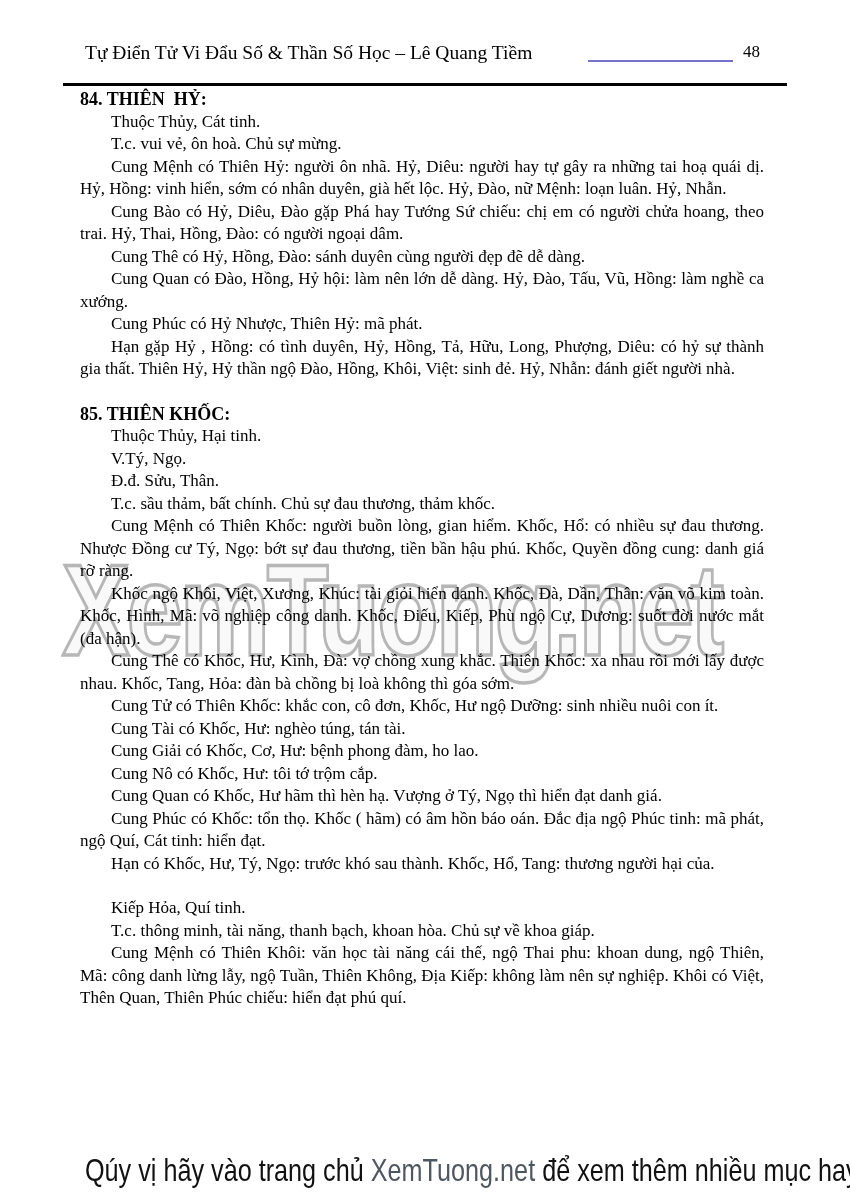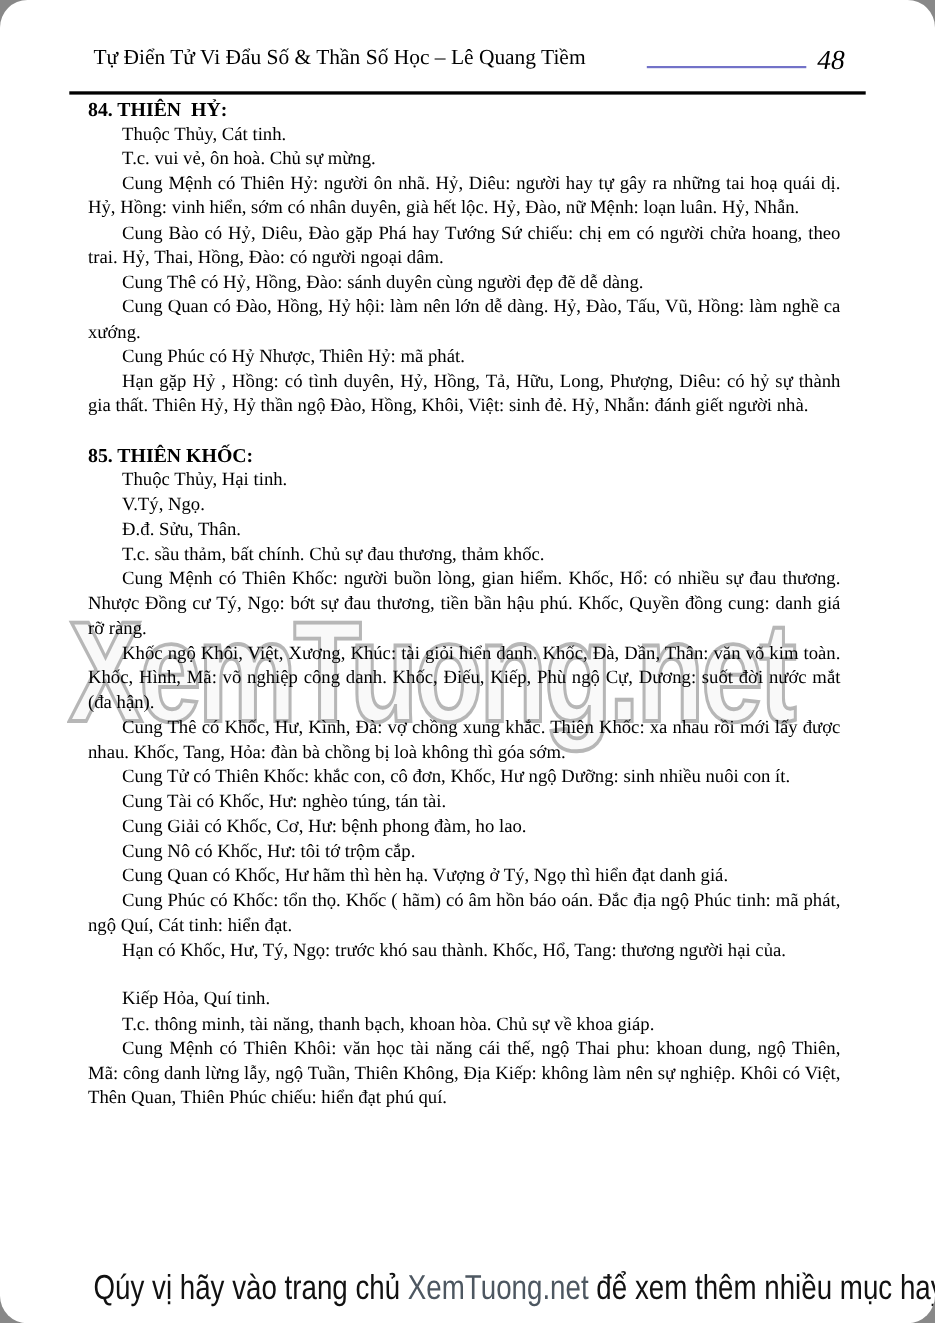--- a/index.html
+++ b/index.html
@@ -3,26 +3,25 @@
 <meta charset="utf-8">
 <style>
   html,body{margin:0;padding:0;background:#888;}
   .page{
     position:relative;
     width:850px;height:1203px;
     background:#ffffff;
     overflow:hidden;
     font-family:"Liberation Serif", serif;
     color:#000;
-    border-radius:25px;
   }
   
   .h-title{position:absolute;left:85px;top:42px;font-size:19.5px;white-space:nowrap;}
   .h-underline{position:absolute;left:588px;top:60px;width:145px;height:2px;background:#7272c8;}
-  .h-pagenum{position:absolute;left:743px;top:42px;font-size:25px;font-style:italic;}
+  .h-pagenum{position:absolute;left:743px;top:42px;font-size:17px;}
   .rule{position:absolute;left:63px;top:83px;width:724px;height:2.5px;background:#000;}
   
   .watermark{
     position:absolute;left:62px;top:545px;width:930px;
     font-family:"Liberation Sans", sans-serif;
     font-weight:700;font-size:130px;line-height:1;letter-spacing:-4px;
     color:rgba(210,210,210,0.14);
     -webkit-text-stroke:3.5px rgba(170,170,170,0.85);
     transform:scaleX(0.78);transform-origin:left top;
     z-index:1;user-select:none;pointer-events:none;white-space:nowrap;

